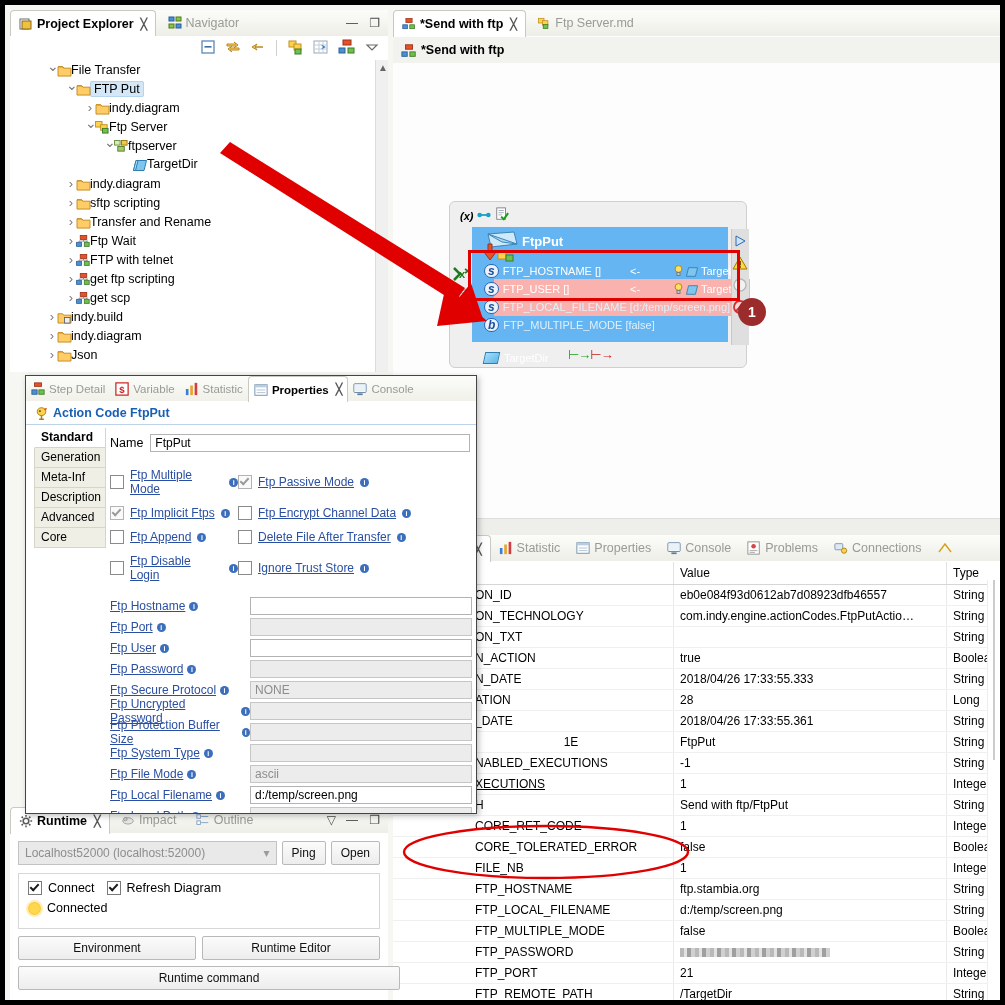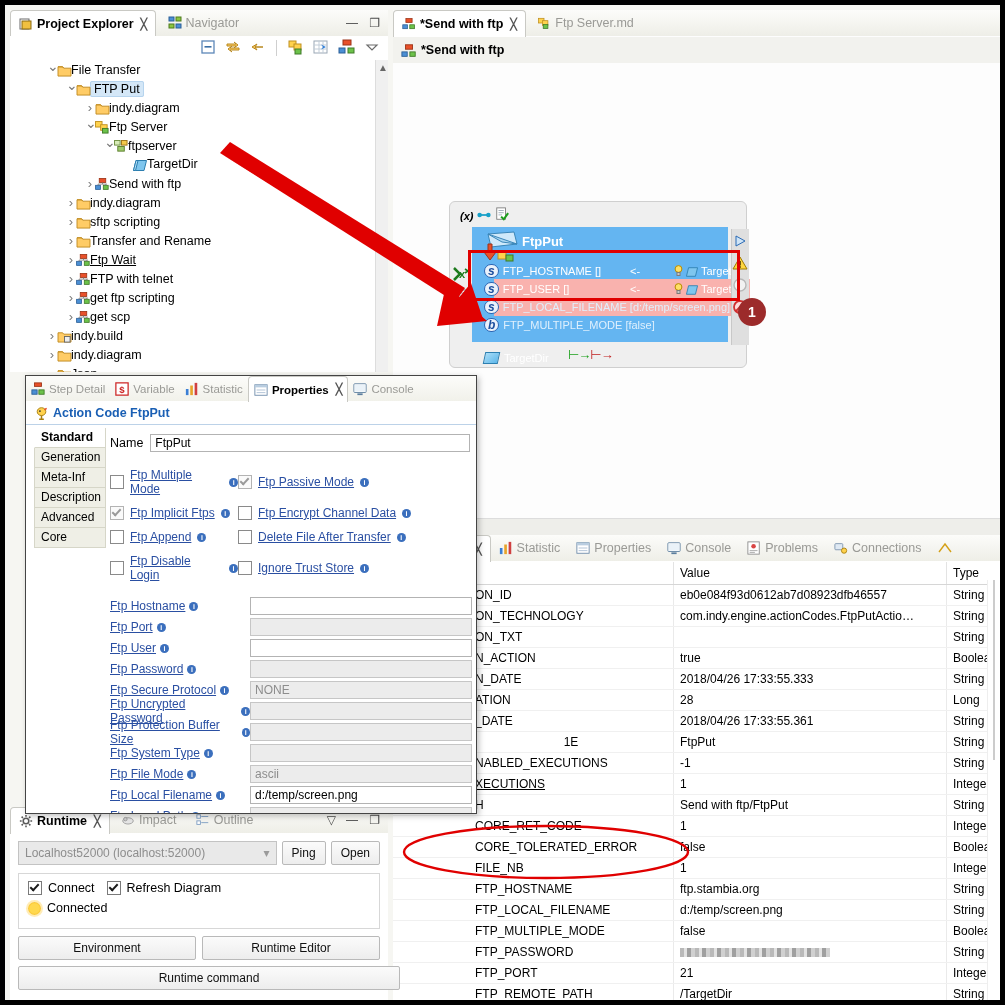--- a/index.html
+++ b/index.html
@@ -259,39 +259,33 @@
             </svg></span><span class="lbl">Ftp Server</span></div>
         <div class="trow" style="padding-left: 94px;"><span class="chev down"></span><span class="ico"><svg width="15" height="13" viewBox="0 0 16 14">
               <rect x="0.5" y="0.5" width="6" height="5" fill="#d7ebb8" stroke="#6b8c3c"></rect>
               <rect x="8" y="0.5" width="6" height="5" fill="#f3c94a" stroke="#9a7416"></rect>
               <rect x="4" y="7" width="7" height="5" fill="#9ecb6b" stroke="#5c7f2e"></rect>
             </svg></span><span class="lbl">ftpserver</span></div>
         <div class="trow" style="padding-left: 113px;"><span class="chev "></span><span class="ico"><svg width="14" height="11" viewBox="0 0 14 11">
               <polygon points="3,0.5 13.5,0.5 11,10.5 0.5,10.5" fill="#7fc6ee" stroke="#2d7fb0"></polygon>
               <polygon points="3,0.5 5,0.5 2.5,10.5 0.5,10.5" fill="#b9e2f7" stroke="#2d7fb0"></polygon>
             </svg></span><span class="lbl">TargetDir</span></div>
-        <div class="trow" style="padding-left: 75px;"><span class="chev right"></span><span class="ico"><svg width="15" height="13" viewBox="0 0 18 16">
-              <rect x="5" y="0.5" width="8" height="5" fill="#e8502a" stroke="#9c3316"></rect>
-              <rect x="0.5" y="9" width="6" height="5" fill="#4b8fd4" stroke="#2b5f97"></rect>
-              <rect x="10" y="9" width="6" height="5" fill="#6cc24a" stroke="#3f7a28"></rect>
-              <path d="M9 5.5v2M3.5 7.5h11M3.5 7.5v1.5M13 7.5v1.5" stroke="#7a7a7a"></path>
-            </svg></span><span class="lbl">Send with ftp</span></div>
         <div class="trow" style="padding-left: 56px;"><span class="chev right"></span><span class="ico"><svg width="15" height="13" viewBox="0 0 16 14">
               <path d="M1 3h5l1.2 1.5H15V13H1z" fill="#ffcc66" stroke="#c08a20"></path>
               <path d="M1 3h5l1.2 1.5" fill="none" stroke="#c08a20"></path>
             </svg></span><span class="lbl">indy.diagram</span></div>
         <div class="trow" style="padding-left: 56px;"><span class="chev right"></span><span class="ico"><svg width="15" height="13" viewBox="0 0 16 14">
               <path d="M1 3h5l1.2 1.5H15V13H1z" fill="#ffcc66" stroke="#c08a20"></path>
               <path d="M1 3h5l1.2 1.5" fill="none" stroke="#c08a20"></path>
             </svg></span><span class="lbl">sftp scripting</span></div>
         <div class="trow" style="padding-left: 56px;"><span class="chev right"></span><span class="ico"><svg width="15" height="13" viewBox="0 0 16 14">
               <path d="M1 3h5l1.2 1.5H15V13H1z" fill="#ffcc66" stroke="#c08a20"></path>
               <path d="M1 3h5l1.2 1.5" fill="none" stroke="#c08a20"></path>
             </svg></span><span class="lbl">Transfer and Rename</span></div>
-        <div class="trow" style="padding-left: 56px; text-decoration: underline;"><span class="chev right"></span><span class="ico"><svg width="15" height="13" viewBox="0 0 18 16">
+        <div class="trow" style="padding-left: 56px;"><span class="chev right"></span><span class="ico"><svg width="15" height="13" viewBox="0 0 18 16">
               <rect x="5" y="0.5" width="8" height="5" fill="#e8502a" stroke="#9c3316"></rect>
               <rect x="0.5" y="9" width="6" height="5" fill="#4b8fd4" stroke="#2b5f97"></rect>
               <rect x="10" y="9" width="6" height="5" fill="#6cc24a" stroke="#3f7a28"></rect>
               <path d="M9 5.5v2M3.5 7.5h11M3.5 7.5v1.5M13 7.5v1.5" stroke="#7a7a7a"></path>
             </svg></span><span class="lbl">Ftp Wait</span></div>
         <div class="trow" style="padding-left: 56px;"><span class="chev right"></span><span class="ico"><svg width="15" height="13" viewBox="0 0 18 16">
               <rect x="5" y="0.5" width="8" height="5" fill="#e8502a" stroke="#9c3316"></rect>
               <rect x="0.5" y="9" width="6" height="5" fill="#4b8fd4" stroke="#2b5f97"></rect>
               <rect x="10" y="9" width="6" height="5" fill="#6cc24a" stroke="#3f7a28"></rect>
               <path d="M9 5.5v2M3.5 7.5h11M3.5 7.5v1.5M13 7.5v1.5" stroke="#7a7a7a"></path>

